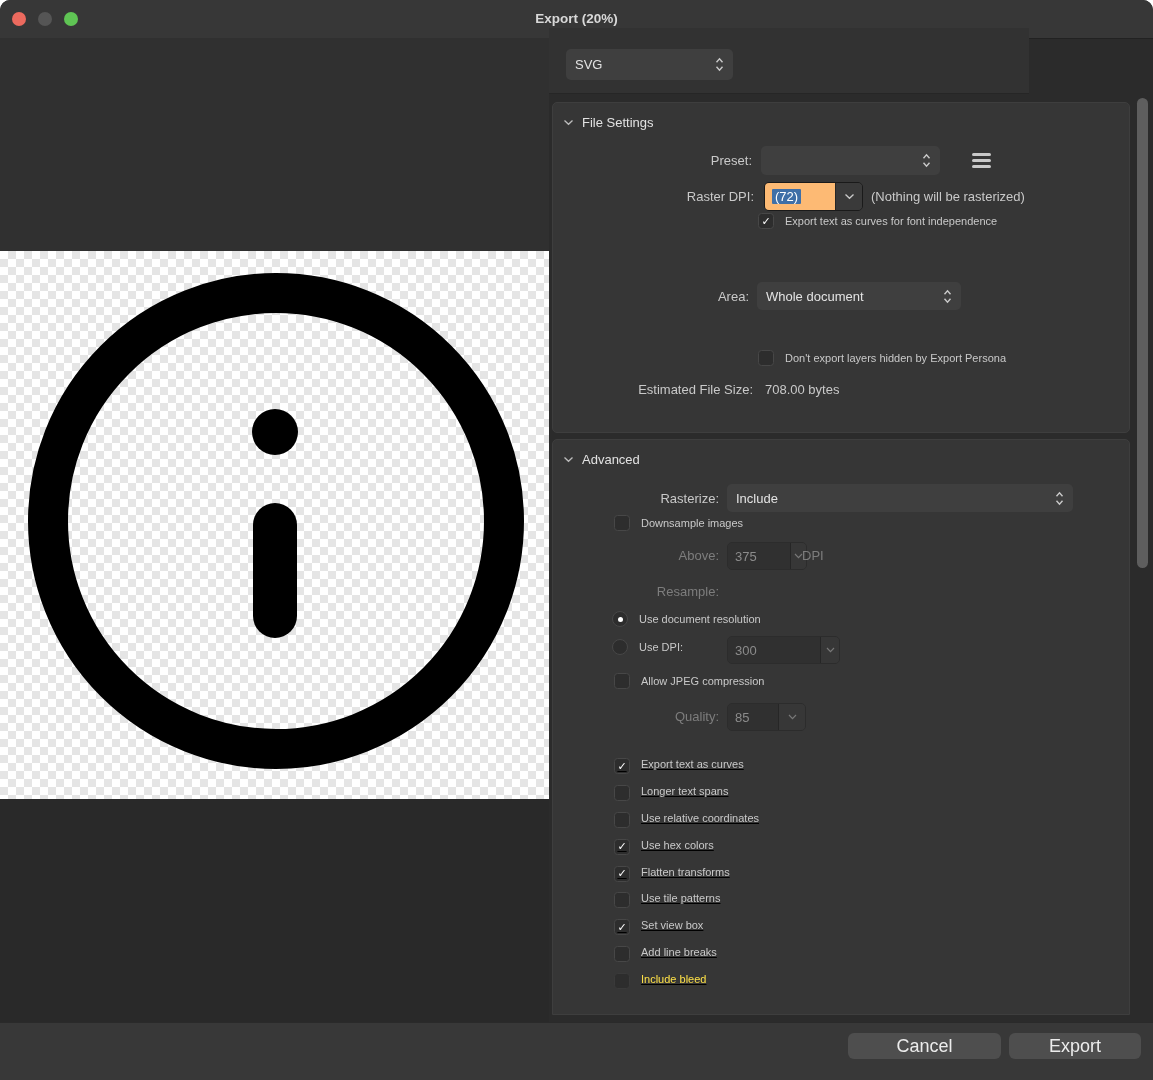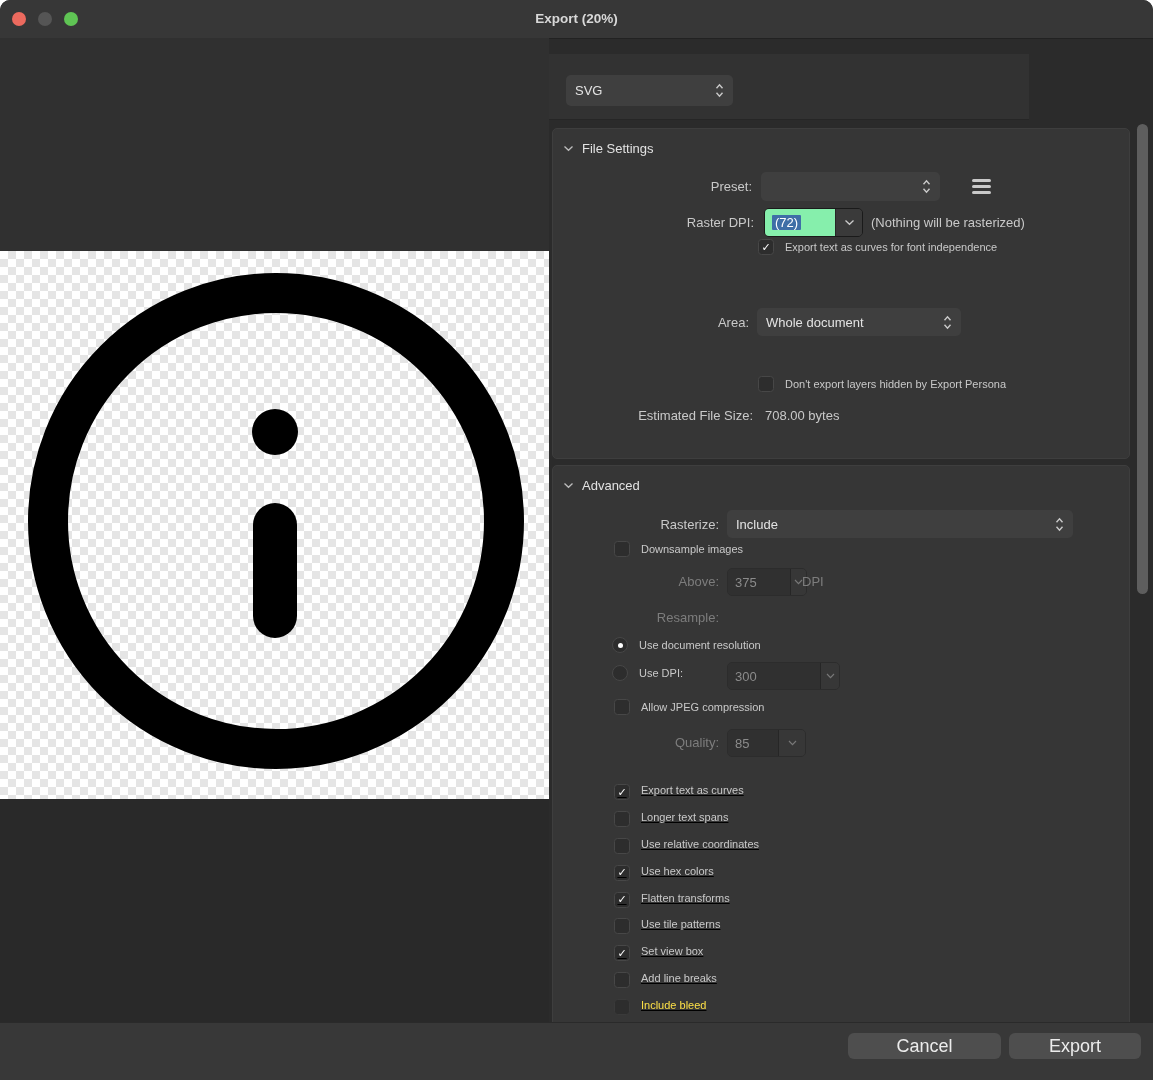--- a/index.html
+++ b/index.html
@@ -22,21 +22,21 @@
   .preview{position:absolute;left:0;top:38px;width:549px;height:985px;}
   .pv-top{height:213px;background:#303030;}
   .pv-checker{height:548px;background-color:#ffffff;
       background-image:
         linear-gradient(45deg,#e5e5e5 25%,transparent 25%,transparent 75%,#e5e5e5 75%),
         linear-gradient(45deg,#e5e5e5 25%,transparent 25%,transparent 75%,#e5e5e5 75%);
       background-size:16px 16px;background-position:0 0,8px 8px;position:relative;}
   .pv-bottom{height:224px;background:#292929;}
 
   
-  .rightpanel{position:absolute;left:549px;top:54px;width:480px;height:985px;background:#2b2b2b;}
+  .rightpanel{position:absolute;left:549px;top:28px;width:480px;height:985px;background:#2b2b2b;}
   .format-strip{position:absolute;left:0;top:0;width:100%;height:65px;background:#323232;
                 border-bottom:1px solid #262626;}
   .dropdown{box-sizing:border-box;background:#3f3f3f;border-radius:5px;color:#e3e3e3;
             font-size:13px;display:flex;align-items:center;padding:0 9px;position:absolute;}
   .dropdown .dd-label{flex:1 1 auto;overflow:hidden;white-space:nowrap;}
   .dropdown .spinner{flex:0 0 auto;color:#c9c9c9;display:flex;margin-left:6px;}
   .dropdown.disabled{background:#3a3a3a;color:#8b8b8b;}
   .dropdown.disabled .spinner{color:#7a7a7a;}
 
   .fmt-dd{left:17px;top:21px;width:167px;height:31px;}
@@ -50,21 +50,21 @@
               color:#e2e2e2;font-size:13px;}
   .sec-header svg{color:#bdbdbd;}
 
   .lbl{position:absolute;color:#c9c9c9;font-size:13px;text-align:right;}
   .lbl.dim{color:#7d7d7d;}
   .plain{position:absolute;color:#c9c9c9;font-size:13px;}
   .plain.dim{color:#7d7d7d;}
 
   
   .combo{position:absolute;display:flex;border-radius:5px;overflow:hidden;border:1px solid #1a1a1a;}
-  .combo .field{background:#86efac;color:#e8e8e8;font-size:13px;display:flex;
+  .combo .field{background:#fdba74;color:#e8e8e8;font-size:13px;display:flex;
                 align-items:center;padding:0 7px;}
   .combo .field .sel{background:#3f6fa7;color:#ffffff;padding:0 3px;border-radius:1px;}
   .combo .btn{background:#3a3a3a;display:flex;align-items:center;justify-content:center;
               color:#c9c9c9;border-left:1px solid #262626;}
   .combo.disabled{border-color:#2c2c2c;}
   .combo.disabled .field{background:#303030;color:#8b8b8b;}
   .combo.disabled .btn{background:#373737;color:#777;}
 
   
   .cb-row{position:absolute;display:flex;align-items:center;gap:11px;}

